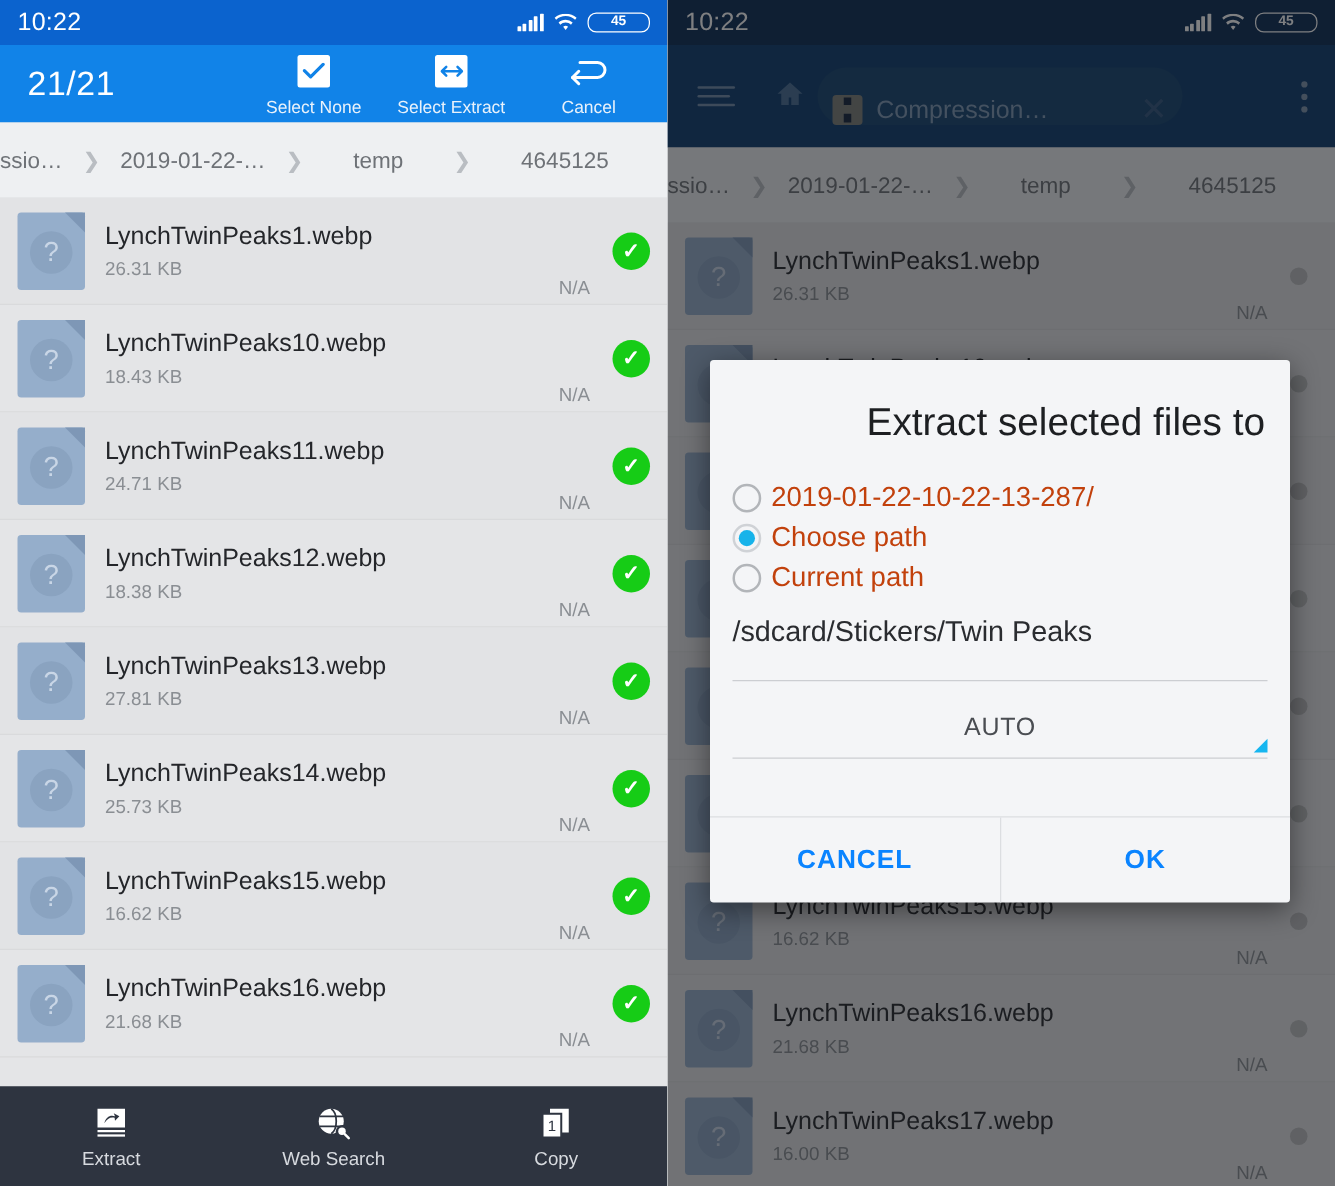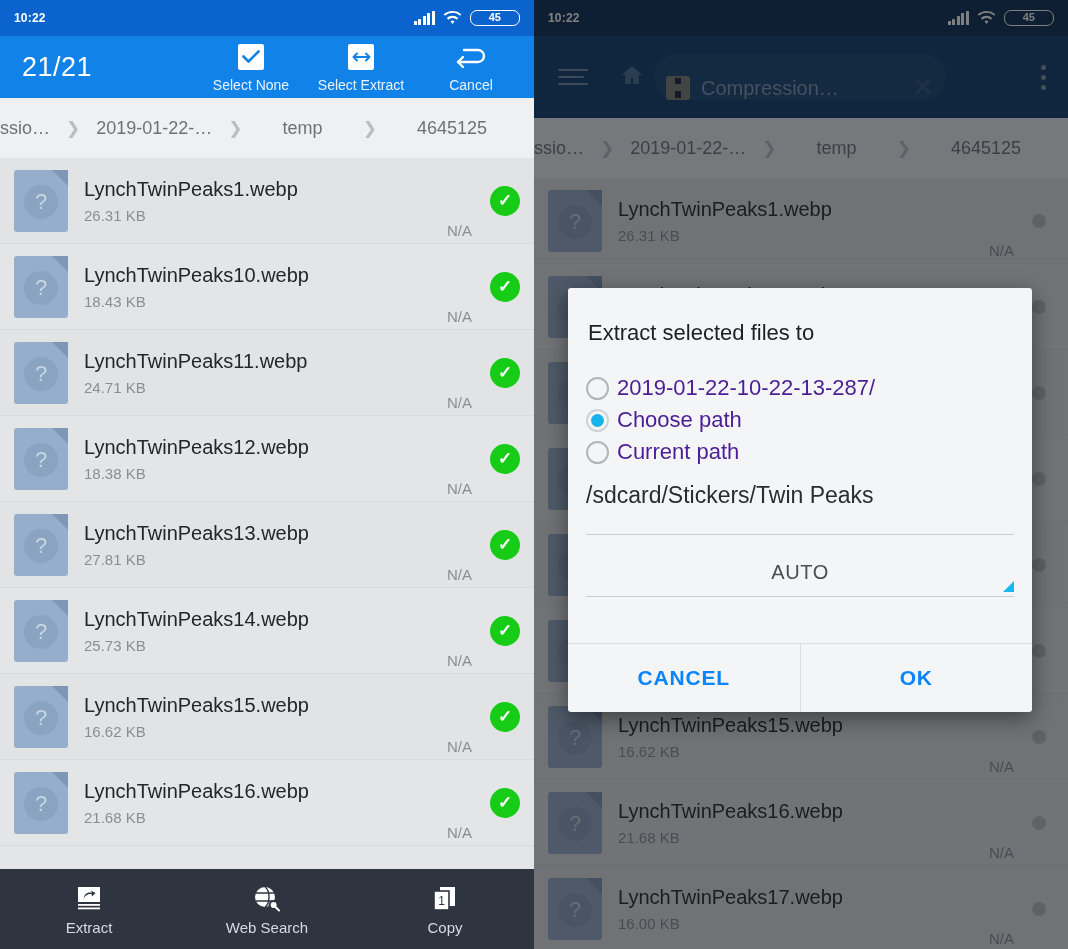--- a/index.html
+++ b/index.html
@@ -8,21 +8,21 @@
     font-family:"Liberation Sans", sans-serif;
     background:#e4e5e7;
   }
   .screen { position:relative; width:1068px; height:949px; display:flex; }
   .panel { position:relative; width:534px; height:949px; overflow:hidden; background:#e4e5e7; }
 
   
   .statusbar { height:36px; display:flex; align-items:center; padding:0 14px; color:#fff; }
   .statusbar.left  { background:#0b63ce; }
   .statusbar.right { background:#0a2a52; }
-  .status-time { font-size:12px; font-weight:bold; letter-spacing:0.2px; }
+  .status-time { font-size:20px; font-weight:normal; letter-spacing:0.2px; }
   .status-icons { margin-left:auto; display:flex; align-items:center; gap:8px; }
   .sig { display:flex; align-items:flex-end; gap:1.5px; height:14px; }
   .sig i { display:block; width:3px; background:#fff; border-radius:0.5px; }
   .sig i:nth-child(1){height:4px}.sig i:nth-child(2){height:6px}
   .sig i:nth-child(3){height:9px}.sig i:nth-child(4){height:12px}.sig i:nth-child(5){height:14px}
   .batt {
     border:1.6px solid #fff; border-radius:7px; font-size:11px; font-weight:bold;
     padding:0px 18px 1px; line-height:13px; min-width:30px; text-align:left;
   }
 
@@ -108,28 +108,28 @@
   .bb .glyph{height:34px;display:flex;align-items:center;justify-content:center;margin-bottom:3px;}
   .bb .lbl{font-size:15px;color:#d7dadf;}
 
   
   .scrim { position:absolute; inset:0; background:rgba(20,22,26,0.55); }
   .dialog {
     position:absolute; left:34px; top:288px; width:464px; background:#f4f5f7;
     border-radius:3px; box-shadow:0 6px 22px rgba(0,0,0,.45);
     display:flex; flex-direction:column;
   }
-  .dlg-title { font-size:22px; color:#1d1f22; text-align:left; padding:32px 20px 26px; }
+  .dlg-title { font-size:31px; color:#1d1f22; text-align:right; padding:32px 20px 26px; }
   .dlg-body { padding:0 18px 0 18px; }
   .radio-row { display:flex; align-items:center; gap:8px; padding:3px 0; cursor:pointer; }
   .radio { width:23px;height:23px;border-radius:50%;border:2px solid #b2b5b9;flex:0 0 auto;
            display:flex;align-items:center;justify-content:center;background:#f4f5f7; }
   .radio.on { border-color:#cfd2d6; }
   .radio.on:after{content:"";width:13px;height:13px;border-radius:50%;background:#17b3ea;}
-  .radio-lbl { font-size:22px; color:#4c1d95; }
+  .radio-lbl { font-size:22px; color:#c2410c; }
   .pathfield {
     margin:14px 0 0; font-size:23px; color:#2a2c30; padding-bottom:25px;
     border-bottom:1px solid #ccced2;
   }
   .spinner {
     margin-top:26px; padding-bottom:12px; border-bottom:1px solid #ccced2;
     position:relative; text-align:center;
   }
   .spinner .val { font-size:20px; color:#4a4d52; letter-spacing:.6px; }
   .spinner .tri {

